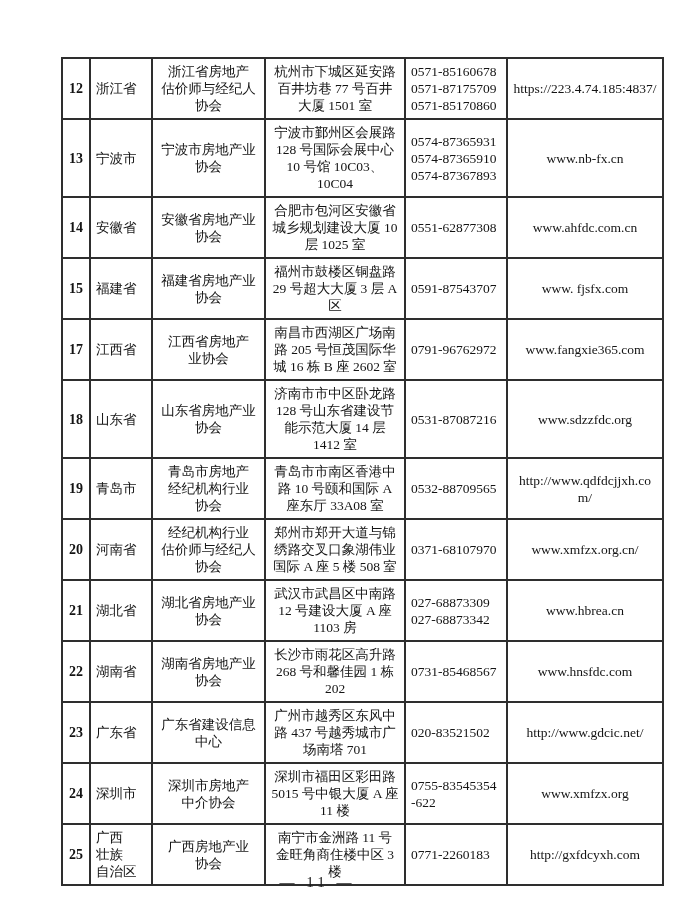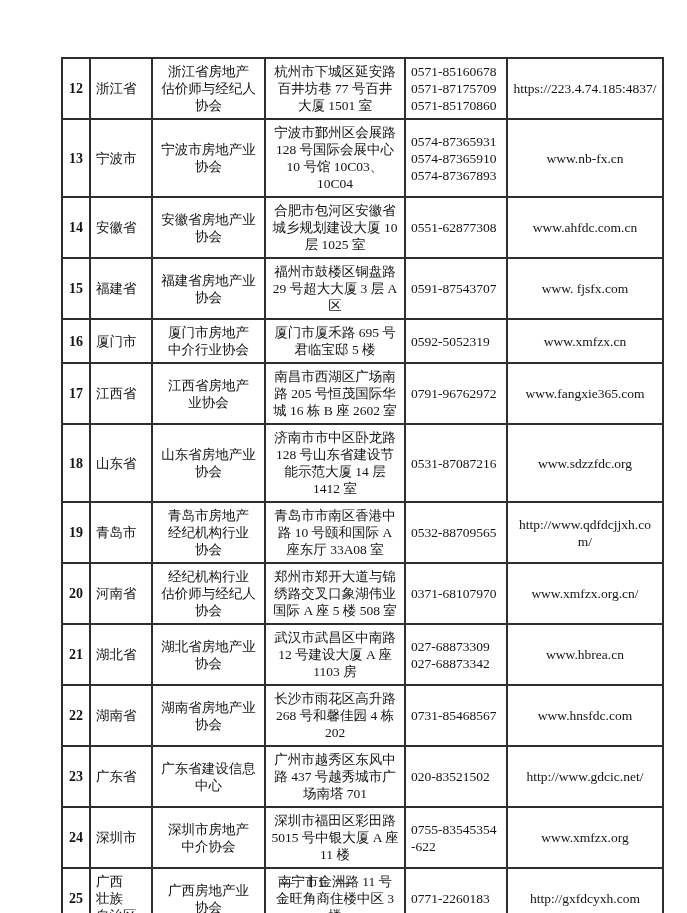--- a/index.html
+++ b/index.html
@@ -125,30 +125,20 @@
       <td class="cell-region">福建省</td>
       <td class="cell-org">福建省房地产业
 协会</td>
       <td class="cell-addr">福州市鼓楼区铜盘路
 29 号超大大厦 3 层 A
 区</td>
       <td class="cell-phone">0591-87543707</td>
       <td class="cell-web">www. fjsfx.com</td>
     </tr>
 
-    <tr>
-      <td class="cell-no">16</td>
-      <td class="cell-region">厦门市</td>
-      <td class="cell-org">厦门市房地产
-中介行业协会</td>
-      <td class="cell-addr">厦门市厦禾路 695 号
-君临宝邸 5 楼</td>
-      <td class="cell-phone">0592-5052319</td>
-      <td class="cell-web">www.xmfzx.cn</td>
-    </tr>
 
     <tr>
       <td class="cell-no">17</td>
       <td class="cell-region">江西省</td>
       <td class="cell-org">江西省房地产
 业协会</td>
       <td class="cell-addr">南昌市西湖区广场南
 路 205 号恒茂国际华
 城 16 栋 B 座 2602 室</td>
       <td class="cell-phone">0791-96762972</td>
@@ -206,21 +196,21 @@
 027-68873342</td>
       <td class="cell-web">www.hbrea.cn</td>
     </tr>
 
     <tr>
       <td class="cell-no">22</td>
       <td class="cell-region">湖南省</td>
       <td class="cell-org">湖南省房地产业
 协会</td>
       <td class="cell-addr">长沙市雨花区高升路
-268 号和馨佳园 4 栋
+268 号和馨佳园 1 栋
 202</td>
       <td class="cell-phone">0731-85468567</td>
       <td class="cell-web">www.hnsfdc.com</td>
     </tr>
 
     <tr>
       <td class="cell-no">23</td>
       <td class="cell-region">广东省</td>
       <td class="cell-org">广东省建设信息
 中心</td>

